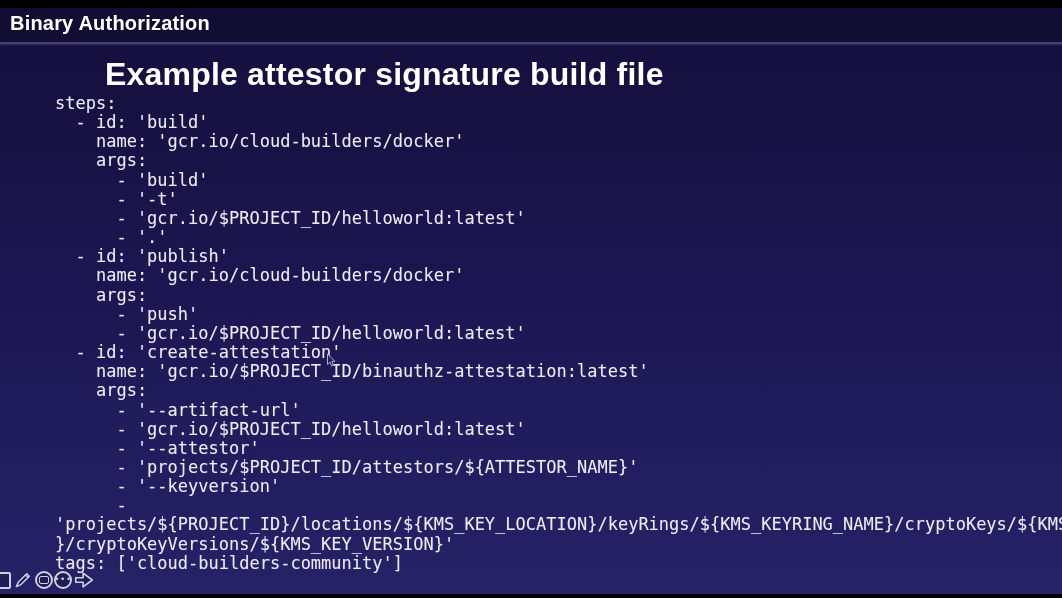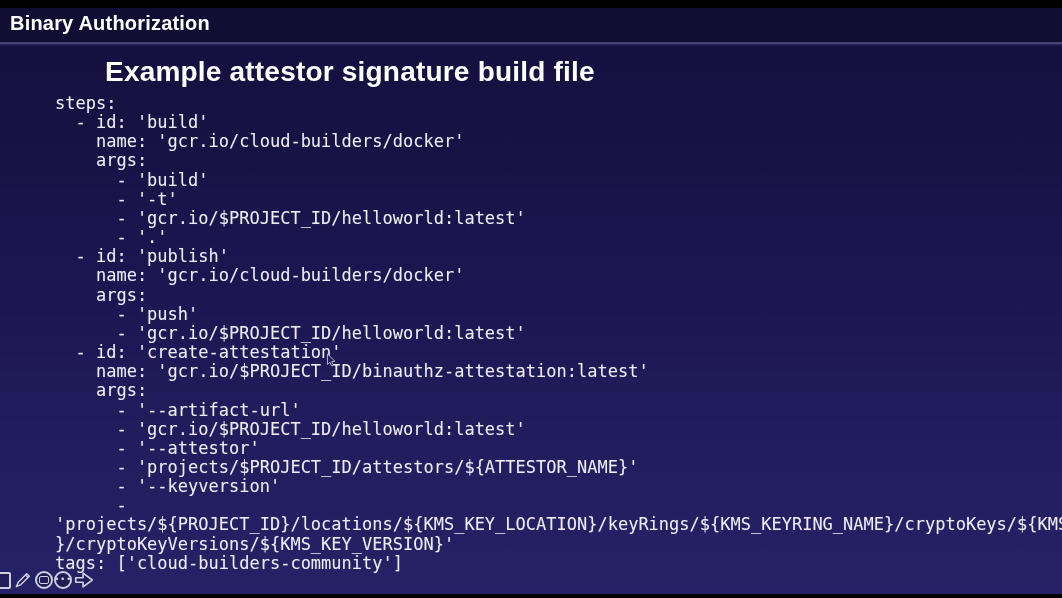--- a/index.html
+++ b/index.html
@@ -54,21 +54,21 @@
     position: absolute;
     left: 0; top: 34px;
     width: 100%; height: 2px;
     background: #46416f;
     box-shadow: 0 1px 2px rgba(120,120,190,0.35);
   }
   .slide-title {
     position: absolute;
     left: 105px; top: 48px;
     color: #ffffff;
-    font-size: 28px;
+    font-size: 32px;
     font-weight: bold;
     letter-spacing: 0.2px;
   }
   .code {
     position: absolute;
     left: 55px; top: 86px;
     margin: 0;
     color: #eceaf4;
     font-family: "DejaVu Sans Mono", "Liberation Mono", monospace;
     font-size: 17px;

